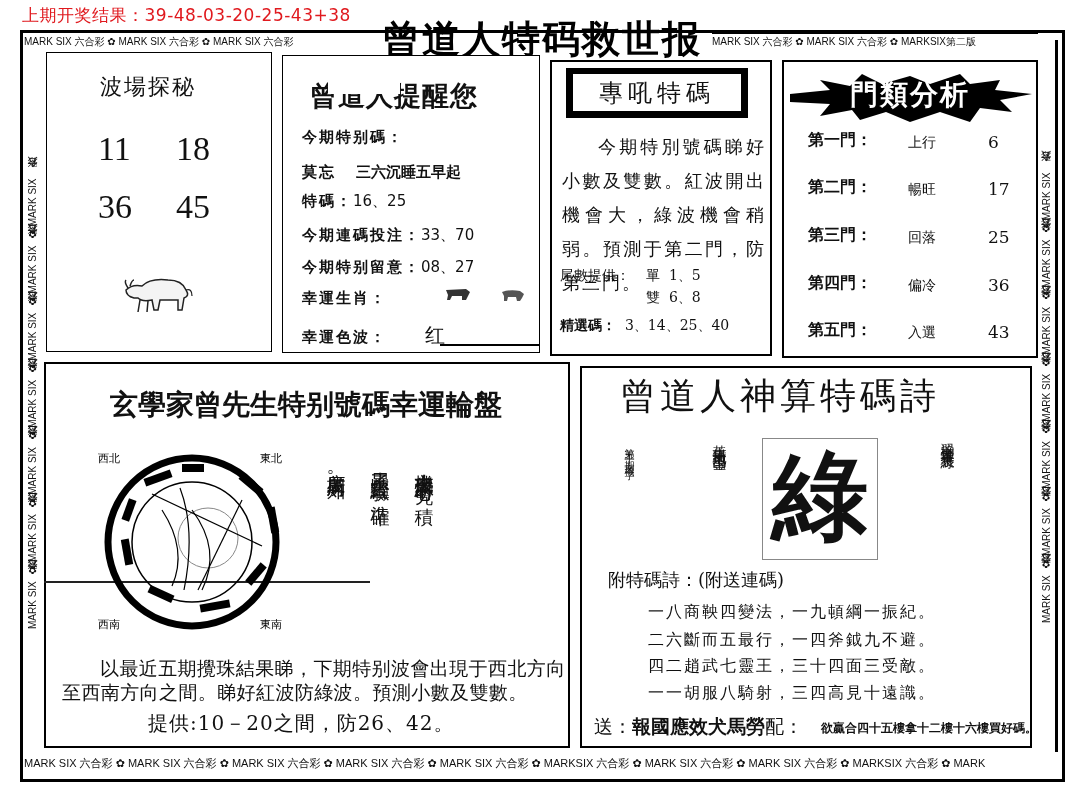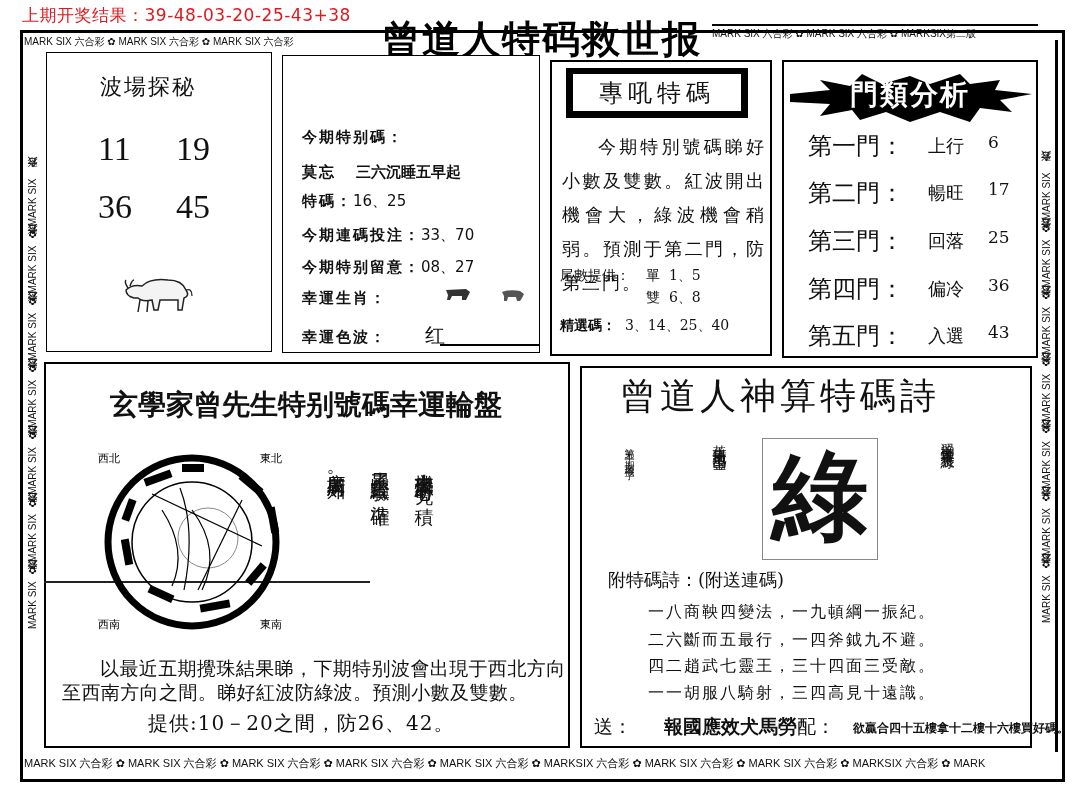--- a/index.html
+++ b/index.html
@@ -8,21 +8,21 @@
 
   .abs { position: absolute; }
   .result-line { left: 22px; top: 4px; font-family: "DejaVu Sans", sans-serif; font-size: 17px; color: #e0191e; letter-spacing: 0.5px; }
 
   .masthead { left: 382px; top: 14px; font-family: "DejaVu Serif", serif; font-weight: bold; font-size: 38px; letter-spacing: 2px; color: #000; }
 
   
   .frame { left: 20px; top: 30px; width: 1045px; height: 752px; border: 3px solid #000; }
   .strip { font-family: "Liberation Sans Narrow", "Liberation Sans", sans-serif; font-size: 10px; white-space: nowrap; overflow: hidden; color: #111; display: flex; align-items: center; }
   .strip-top-left { left: 24px; top: 33px; width: 352px; height: 18px; }
-  .strip-top-right { left: 712px; top: 24px; width: 326px; height: 18px; border-top: 2px solid #000; }
+  .strip-top-right { left: 712px; top: 32px; width: 326px; height: 18px; border-top: 2px solid #000; }
   .strip-bottom { left: 24px; top: 752px; width: 1012px; height: 22px; font-size: 11px; }
   .strip-left { left: 23px; top: 52px; width: 20px; height: 700px; writing-mode: vertical-rl; transform: rotate(180deg); font-size: 10px; justify-content: center; }
   .strip-right { left: 1038px; top: 40px; width: 20px; height: 712px; writing-mode: vertical-rl; transform: rotate(180deg); font-size: 10px; justify-content: center; border-left: 3px solid #000; }
 
   .box { border: 2px solid #000; background: #fff; }
   .box1 { left: 46px; top: 52px; width: 226px; height: 300px; border-width: 1.5px; }
   .box2 { left: 282px; top: 55px; width: 258px; height: 298px; border-width: 1.5px; }
   .box3 { left: 550px; top: 60px; width: 222px; height: 296px; }
   .box4 { left: 782px; top: 60px; width: 256px; height: 298px; }
   .box5 { left: 44px; top: 362px; width: 526px; height: 386px; border-width: 2.5px; }
@@ -41,41 +41,41 @@
 
   
   .b3-header { left: 566px; top: 68px; width: 182px; height: 50px; border: 7px solid #000; border-top-width: 6px; display: flex; align-items: center; justify-content: center; font-size: 24px; font-family: "DejaVu Sans", sans-serif; letter-spacing: 5px; }
   .b3-para { left: 562px; top: 130px; width: 204px; font-size: 18px; line-height: 34px; font-family: "DejaVu Sans", sans-serif; letter-spacing: 2px; text-align: justify; text-indent: 2em; }
   .b3-row { font-size: 14px; font-family: "DejaVu Serif", serif; }
 
   
   .b4-burst { left: 790px; top: 72px; width: 242px; height: 52px; }
   .b4-title { left: 820px; top: 76px; width: 180px; text-align: center; font-size: 28px; color: #fff; font-weight: bold; font-family: "DejaVu Sans", sans-serif; letter-spacing: 2px; }
   .b4-row { left: 808px; width: 210px; font-family: "DejaVu Serif", serif; }
-  .b4-row .door { font-size: 24px; font-weight: normal; }
-  .b4-row .kw { position: absolute; left: 120px; top: 4px; font-size: 18px; }
+  .b4-row .door { font-size: 16px; font-weight: bold; }
+  .b4-row .kw { position: absolute; left: 100px; top: 4px; font-size: 14px; }
   .b4-row .num { position: absolute; left: 180px; top: 2px; font-size: 17px; }
 
   
   .b5-title { left: 110px; top: 378px; font-size: 28px; font-weight: bold; font-family: "DejaVu Serif", serif; letter-spacing: 0px; margin-top: 8px; }
   .wheel { left: 92px; top: 450px; width: 200px; height: 180px; }
   .vert { writing-mode: vertical-rl; font-size: 19px; line-height: 26px; letter-spacing: 2px; font-family: "DejaVu Serif", serif; }
   .hline { left: 44px; top: 581px; width: 326px; height: 1.5px; background: #222; }
   .b5-para { left: 62px; top: 656px; width: 504px; font-size: 19px; line-height: 24px; font-family: "DejaVu Sans", sans-serif; text-indent: 2em; letter-spacing: 0.4px; }
   .b5-provide { left: 148px; top: 710px; font-size: 20px; font-family: "DejaVu Serif", serif; letter-spacing: 1px; text-align: right; }
 
   
   .b6-title { left: 620px; top: 372px; font-size: 36px; font-family: "DejaVu Sans", sans-serif; letter-spacing: 4px; }
   .small-vert { writing-mode: vertical-rl; font-size: 10px; letter-spacing: 3px; font-family: "DejaVu Sans", sans-serif; }
   .mid-vert { writing-mode: vertical-rl; font-size: 14px; letter-spacing: 2px; font-family: "DejaVu Sans", sans-serif; line-height: 16px; }
   .big-char-box { left: 762px; top: 438px; width: 116px; height: 122px; border: 1px solid #888; display: flex; align-items: center; justify-content: center; font-size: 96px; font-family: "DejaVu Sans", sans-serif; font-weight: bold; }
   .b6-sub { left: 608px; top: 568px; font-size: 18px; font-family: "DejaVu Serif", serif; }
   .poem-line { left: 648px; font-size: 16px; font-family: Liberation Serif, serif; letter-spacing: 2px; }
   .b6-send { left: 594px; top: 714px; font-size: 19px; font-family: "DejaVu Serif", serif; }
-  .b6-send .bold { font-weight: bold; margin-left: 32px; }
+  .b6-send .bold { font-weight: bold; margin-left: 0; }
   .b6-send .tiny { font-size: 12px; font-weight: bold; margin-left: 18px; vertical-align: middle; }
 </style>
 </head>
 <body>
 
 <div class="abs result-line">
   <span>上期开奖结果：</span><span>39-48-03-20-25-43+38</span>
 </div>
 
 <div class="abs frame"></div>
@@ -84,32 +84,33 @@
 
 <div class="abs strip strip-top-left">MARK SIX 六合彩 ✿ MARK SIX 六合彩 ✿ MARK SIX 六合彩</div>
 <div class="abs strip strip-top-right">MARK SIX 六合彩 ✿ MARK SIX 六合彩 ✿ MARKSIX第二版</div>
 <div class="abs strip strip-bottom">MARK SIX 六合彩 ✿ MARK SIX 六合彩 ✿ MARK SIX 六合彩 ✿ MARK SIX 六合彩 ✿ MARK SIX 六合彩 ✿ MARKSIX 六合彩 ✿ MARK SIX 六合彩 ✿ MARK SIX 六合彩 ✿ MARKSIX 六合彩 ✿ MARK</div>
 <div class="abs strip strip-left">MARK SIX 六合彩 ✿ MARK SIX 六合彩 ✿ MARK SIX 六合彩 ✿ MARK SIX 六合彩 ✿ MARK SIX 六合彩 ✿ MARK SIX 六合彩 ✿ MARK SIX 六合彩</div>
 <div class="abs strip strip-right">MARK SIX 六合彩 ✿ MARK SIX 六合彩 ✿ MARK SIX 六合彩 ✿ MARK SIX 六合彩 ✿ MARK SIX 六合彩 ✿ MARK SIX 六合彩 ✿ MARK SIX 六合彩</div>
 
 <div class="abs box box1"></div>
 <div class="abs b1-title">波場探秘</div>
 <div class="abs b1-num" style="left:98px;top:130px;">11</div>
-<div class="abs b1-num" style="left:176px;top:130px;">19</div>
+<div class="abs b1-num" style="left:176px;top:130px;">18</div>
 <div class="abs b1-num" style="left:98px;top:188px;">36</div>
 <div class="abs b1-num" style="left:176px;top:188px;">45</div>
 <svg class="abs ox" viewBox="0 0 80 50">
   <path d="M8 20 Q4 14 6 12 M10 18 Q12 12 14 12" stroke="#222" fill="none" stroke-width="1.5"></path>
   <path d="M6 22 Q12 16 22 18 Q30 10 48 12 Q62 12 66 22 Q70 28 64 30 L62 42 L58 42 L58 32 L40 32 L38 42 L34 42 L32 32 Q22 34 18 30 L14 30 Q6 28 6 22 Z" fill="#f4f4f4" stroke="#222" stroke-width="1.5"></path>
   <path d="M66 22 Q72 20 72 28" stroke="#222" fill="none" stroke-width="1.2"></path>
   <path d="M20 32 L18 44 M28 33 L27 44" stroke="#222" stroke-width="1.5"></path>
 </svg>
 
 <div class="abs box box2"></div>
 <div class="abs b2-header">
+  <span>曾道人提醒您</span>
   <span class="mask"></span>
 </div>
 <div class="abs b2-row" style="top:128px;"><span>今期特别碼：</span></div>
 <div class="abs b2-row" style="top:163px;"><span>莫忘</span><span class="v" style="margin-left:20px;font-weight:bold;">三六沉睡五早起</span></div>
 <div class="abs b2-row" style="top:192px;"><span>特碼：</span><span class="v">16、25</span></div>
 <div class="abs b2-row" style="top:226px;"><span>今期連碼投注：</span><span class="v">33、70</span></div>
 <div class="abs b2-row" style="top:258px;"><span>今期特别留意：</span><span class="v">08、27</span></div>
 <div class="abs b2-row" style="top:289px;"><span>幸運生肖：</span></div>
 <svg class="abs" style="left:444px;top:286px;" width="28" height="16" viewBox="0 0 28 16">
     <path d="M2 4 L22 3 L26 6 L24 10 L22 14 L18 14 L18 10 L8 10 L6 14 L3 14 L4 9 Z" fill="#333"></path>

